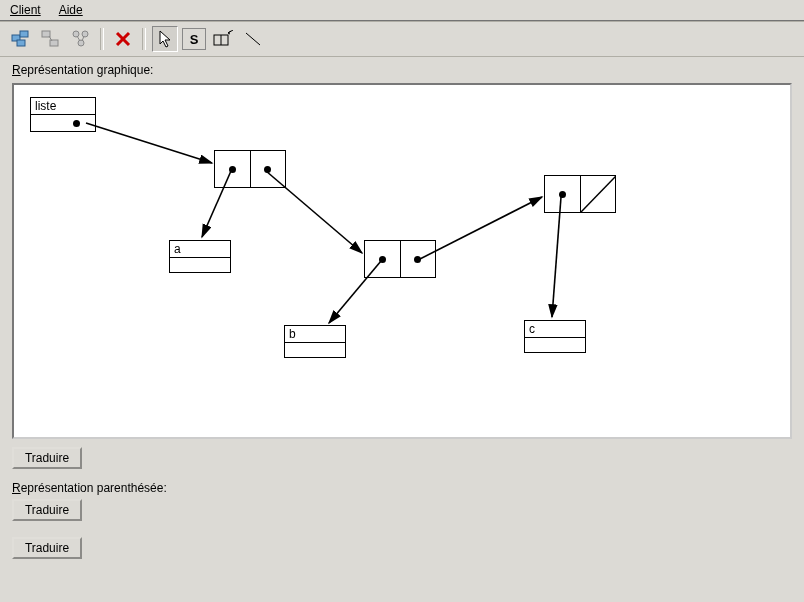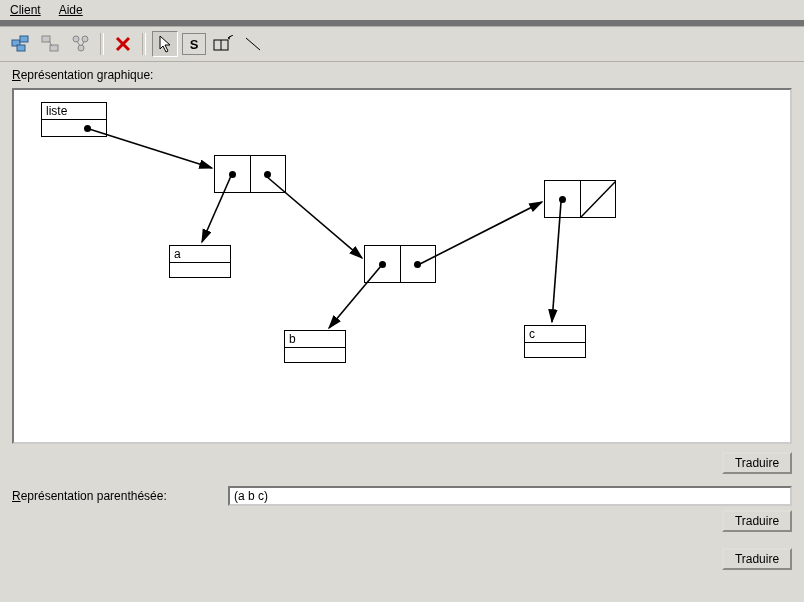--- a/index.html
+++ b/index.html
@@ -11,21 +11,21 @@
     font-size: 12px;
     background: #dcdad5;
     color: #000;
     overflow: hidden;
   }
   .menubar {
     display: flex;
     gap: 10px;
     padding: 2px 6px;
     background: #dcdad5;
-    border-bottom: 6px solid #737373;
+    border-bottom: 1px solid #737373;
   }
   .menubar .menuitem {
     padding: 1px 4px;
     cursor: default;
   }
   .menubar .menuitem .ul {
     text-decoration: underline;
   }
   .toolbar {
     display: flex;
@@ -160,21 +160,20 @@
     background: #dcdad5;
     padding: 2px 10px;
     font-size: 12px;
     cursor: default;
     min-width: 70px;
     text-align: center;
     box-sizing: border-box;
   }
   .btn-row {
     display: flex;
-    justify-content: flex-end;
     margin-top: 4px;
   }
 </style>
 </head>
 <body>
 
 <div class="menubar">
   <div class="menuitem"><span class="ul">Client</span></div>
   <div class="menuitem"><span class="ul">Aide</span></div>
 </div>
@@ -233,21 +232,21 @@
   </div>
 </div>
 
 <div class="section-label">
   <span class="ul">R</span><span>eprésentation graphique:</span>
 </div>
 
 <div class="canvas-wrap">
   <div class="canvas">
 
-    <div class="node-box" style="left:27px;top:12px;width:64px;">
+    <div class="node-box" style="left:16px;top:12px;width:64px;">
       <div class="node-label">liste</div>
       <div class="node-body" style="position:relative;">
         <div class="dot" style="position:absolute;left:42px;top:5px;"></div>
       </div>
     </div>
 
     <div class="cons" style="left:200px;top:65px;">
       <div class="half">
           <div class="dot"></div>
         </div>
@@ -313,21 +312,20 @@
   </div>
 </div>
 
 <div class="bottom-area">
   <div class="btn-row">
     <div class="btn">Traduire</div>
   </div>
 
   <div class="row">
     <div class="row-label"><span class="ul">R</span>eprésentation parenthésée:</div>
-    <input class="text-input" type="text" value="(a b c)" style="">
   </div>
   <div class="btn-row">
     <div class="btn">Traduire</div>
   </div>
 
   <div class="row">
   </div>
   <div class="btn-row">
     <div class="btn">Traduire</div>
   </div>

